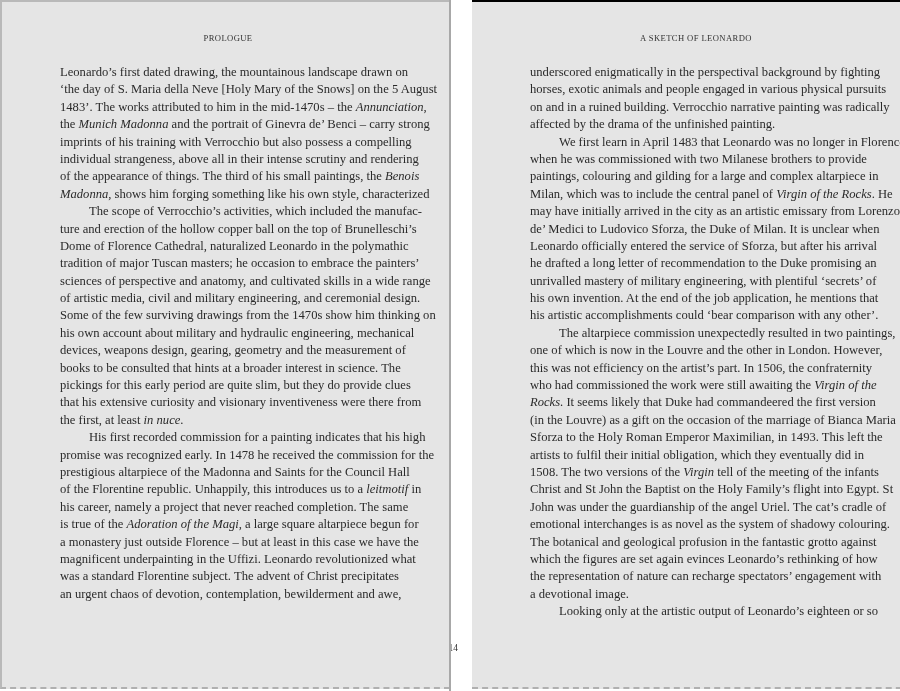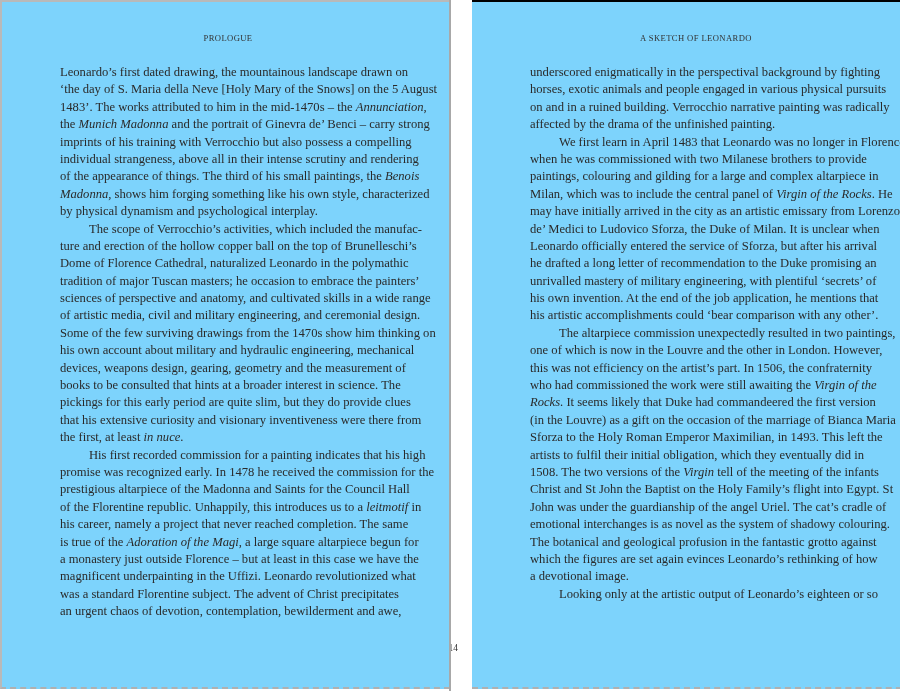--- a/index.html
+++ b/index.html
@@ -17,21 +17,21 @@
   }
   .spread {
     position: absolute;
     left: 0; top: 0;
     width: 900px; height: 691px;
   }
   .page {
     position: absolute;
     top: 0;
     height: 689px;
-    background: #7dd3fc;
+    background: #e5e5e5;
     box-sizing: border-box;
   }
   .page.left {
     left: 0;
     width: 450px;
     border-top: 2px solid #b9b9b9;
     border-left: 2px solid #b9b9b9;
     border-bottom: 2px dashed #b0b0b0;
   }
   .page.right {
@@ -107,21 +107,20 @@
     <div class="running-head">PROLOGUE</div>
     <div class="text-block">
         <span class="line">Leonardo’s first dated drawing, the mountainous landscape drawn on</span>
         <span class="line">‘the day of S. Maria della Neve [Holy Mary of the Snows] on the 5 August</span>
         <span class="line">1483’. The works attributed to him in the mid-1470s – the <i>Annunciation</i>,</span>
         <span class="line">the <i>Munich Madonna</i> and the portrait of Ginevra de’ Benci – carry strong</span>
         <span class="line">imprints of his training with Verrocchio but also possess a compelling</span>
         <span class="line">individual strangeness, above all in their intense scrutiny and rendering</span>
         <span class="line">of the appearance of things. The third of his small paintings, the <i>Benois</i></span>
         <span class="line"><i>Madonna</i>, shows him forging something like his own style, characterized</span>
-        <span class="line last">by physical dynamism and psychological interplay.</span>
         <span class="line indent">The scope of Verrocchio’s activities, which included the manufac-</span>
         <span class="line">ture and erection of the hollow copper ball on the top of Brunelleschi’s</span>
         <span class="line">Dome of Florence Cathedral, naturalized Leonardo in the polymathic</span>
         <span class="line">tradition of major Tuscan masters; he occasion to embrace the painters’</span>
         <span class="line">sciences of perspective and anatomy, and cultivated skills in a wide range</span>
         <span class="line">of artistic media, civil and military engineering, and ceremonial design.</span>
         <span class="line">Some of the few surviving drawings from the 1470s show him thinking on</span>
         <span class="line">his own account about military and hydraulic engineering, mechanical</span>
         <span class="line">devices, weapons design, gearing, geometry and the measurement of</span>
         <span class="line">books to be consulted that hints at a broader interest in science. The</span>
@@ -169,17 +168,18 @@
         <span class="line"><i>Rocks</i>. It seems likely that Duke had commandeered the first version</span>
         <span class="line">(in the Louvre) as a gift on the occasion of the marriage of Bianca Maria</span>
         <span class="line">Sforza to the Holy Roman Emperor Maximilian, in 1493. This left the</span>
         <span class="line">artists to fulfil their initial obligation, which they eventually did in</span>
         <span class="line">1508. The two versions of the <i>Virgin</i> tell of the meeting of the infants</span>
         <span class="line">Christ and St John the Baptist on the Holy Family’s flight into Egypt. St</span>
         <span class="line">John was under the guardianship of the angel Uriel. The cat’s cradle of</span>
         <span class="line">emotional interchanges is as novel as the system of shadowy colouring.</span>
         <span class="line">The botanical and geological profusion in the fantastic grotto against</span>
         <span class="line">which the figures are set again evinces Leonardo’s rethinking of how</span>
+        <span class="line">the representation of nature can recharge spectators’ engagement with</span>
         <span class="line last">a devotional image.</span>
         <span class="line indent">Looking only at the artistic output of Leonardo’s eighteen or so</span>
       </div>
   </div>
 </div>
 
 </body></html>

